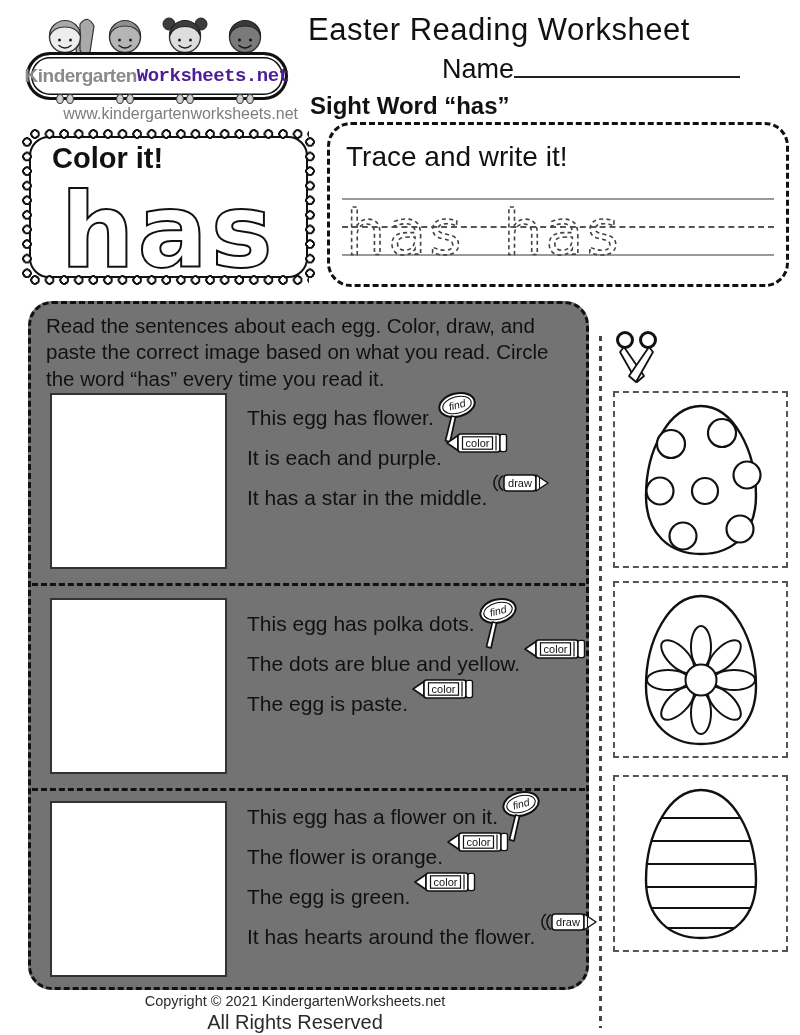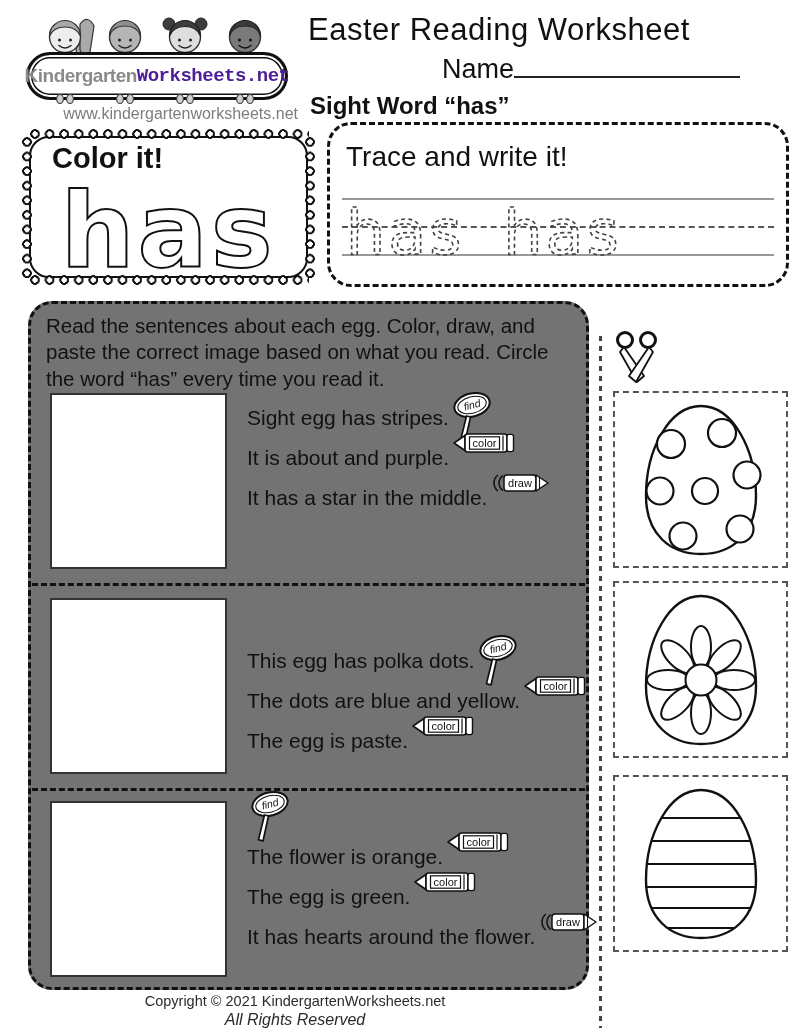--- a/index.html
+++ b/index.html
@@ -52,21 +52,21 @@
   #trace-word text { font-family:"DejaVu Sans", sans-serif; word-spacing:16px; }
   
   #main-box { position:absolute; left:28px; top:301px; width:561px; height:689px;
     border:3px dashed #111; border-radius:24px; box-sizing:border-box; background:#737373; }
   #instructions { margin:9px 10px 0 15px; font-size:20.5px; line-height:1.29; width:532px; }
   .square { position:absolute; left:19px; width:177px; height:176px; border:2px solid #333; box-sizing:border-box; background:#fff; }
   #sq1 { top:89px; } #sq2 { top:294px; } #sq3 { top:497px; }
   .divider { position:absolute; left:1px; right:1px; border-top:3px dashed #111; }
   #div1 { top:279px; } #div2 { top:484px; }
   .sentences { position:absolute; left:216px; width:356px; font-size:21px; }
-  #sent1 { top:100px; } #sent2 { top:306px;margin-top:37px; } #sent3 { top:499px; }
+  #sent1 { top:100px; } #sent2 { top:306px; } #sent3 { top:499px; }
   .sentence { margin:0 0 12px 0; line-height:1.34; }
   
   .icon { position:relative; display:inline-block; vertical-align:baseline; }
   .icon svg { position:absolute; overflow:visible; }
   .icon-find { width:42px; height:18px; }
   .icon-find svg { left:2px; top:-16px; width:42px; height:54px; }
   .icon-color { width:66px; height:18px; }
   .icon-color svg { left:3px; top:-16px; width:64px; height:24px; }
   .icon-draw { width:64px; height:18px; }
   .icon-draw svg { left:3px; top:-16px; width:62px; height:24px; }
@@ -75,21 +75,21 @@
   #cut-line { position:absolute; left:599px; top:336px; width:2.5px; height:692px;
     background:repeating-linear-gradient(to bottom, #444 0 5px, rgba(0,0,0,0) 5px 10px); }
   #scissors { position:absolute; left:611px; top:330px; }
   .cut-box { position:absolute; left:613px; width:175px; height:177px;
     border:2.5px dashed #555; box-sizing:border-box; background:#fff;
     display:flex; align-items:center; justify-content:center; }
   #cut1 { top:391px; } #cut2 { top:581px; } #cut3 { top:775px; }
   
   #footer { position:absolute; left:0; right:210px; top:992px; text-align:center;
     color:#2b2b2b; font-size:14.5px; line-height:1.25; }
-  #footer .f2 { font-size:16px;font-style:italic; }
+  #footer .f2 { font-size:20px; }
 </style>
 </head>
 <body>
 
 <div class="page">
 
   <div id="logo">
     <svg id="logo-kids" width="250" height="50" viewBox="0 0 250 50">
 
       <circle cx="52" cy="40" r="6" fill="#a9a9a9" stroke="#333" stroke-width="1.2"></circle>
@@ -167,29 +167,29 @@
     <svg id="trace-word" width="436" height="86" viewBox="0 0 436 86">
       <text x="4" y="75" font-size="62" fill="none" stroke="#444" stroke-width="1.6" stroke-dasharray="4 3.2" letter-spacing="3">has has</text>
     </svg>
   </div>
 
   <div id="main-box">
     <p id="instructions">Read the sentences about each egg. Color, draw, and paste the correct image based on what you read. Circle the word “has” every time you read it.</p>
 
     <div class="square" id="sq1"></div>
     <div class="sentences" id="sent1">
-        <p class="sentence"><span>Sight egg has stripes.</span><span class="icon icon-find"><svg viewBox="0 0 42 54">
+        <p class="sentence"><span>This egg has flower.</span><span class="icon icon-find"><svg viewBox="0 0 42 54">
     <g transform="rotate(-14 21 14)">
       <ellipse cx="21" cy="14" rx="18" ry="11.5" fill="#fff" stroke="#111" stroke-width="2"></ellipse>
       <ellipse cx="21" cy="14" rx="14.5" ry="8.3" fill="none" stroke="#111" stroke-width="1.1"></ellipse>
       <text class="icon-label" x="21" y="17.5" text-anchor="middle" font-size="10.5" font-style="italic" fill="#111">find</text>
     </g>
     <path d="M15.5 25 L19.5 26 L14 51 L9.5 49.6 Z" fill="#fff" stroke="#111" stroke-width="1.7" stroke-linejoin="round"></path>
   </svg></span></p>
-        <p class="sentence"><span>It is about and purple.</span><span class="icon icon-color"><svg viewBox="0 0 64 24">
+        <p class="sentence"><span>It is each and purple.</span><span class="icon icon-color"><svg viewBox="0 0 64 24">
     <path d="M2 12 L13 4.5 L13 19.5 Z" fill="#fff" stroke="#111" stroke-width="1.6" stroke-linejoin="round"></path>
     <rect x="13" y="3" width="42" height="18" rx="2.5" fill="#fff" stroke="#111" stroke-width="1.6"></rect>
     <rect x="17.5" y="5.8" width="30" height="12.4" fill="#fff" stroke="#111" stroke-width="1.2"></rect>
     <line x1="51" y1="4.5" x2="51" y2="19.5" stroke="#111" stroke-width="1.2"></line>
     <rect x="55" y="3.4" width="6.5" height="17.2" rx="2" fill="#fff" stroke="#111" stroke-width="1.4"></rect>
     <text class="icon-label" x="32.5" y="16" text-anchor="middle" font-size="11" fill="#111">color</text>
   </svg></span></p>
         <p class="sentence"><span>It has a star in the middle.</span><span class="icon icon-draw"><svg viewBox="0 0 62 24">
     <path d="M8 4 a10 10 0 0 0 0 16" fill="none" stroke="#111" stroke-width="1.5"></path>
     <path d="M13 4.5 a9 9 0 0 0 0 15" fill="none" stroke="#111" stroke-width="1.5"></path>
@@ -225,21 +225,21 @@
     <rect x="17.5" y="5.8" width="30" height="12.4" fill="#fff" stroke="#111" stroke-width="1.2"></rect>
     <line x1="51" y1="4.5" x2="51" y2="19.5" stroke="#111" stroke-width="1.2"></line>
     <rect x="55" y="3.4" width="6.5" height="17.2" rx="2" fill="#fff" stroke="#111" stroke-width="1.4"></rect>
     <text class="icon-label" x="32.5" y="16" text-anchor="middle" font-size="11" fill="#111">color</text>
   </svg></span></p>
       </div>
     <div class="divider" id="div2"></div>
 
     <div class="square" id="sq3"></div>
     <div class="sentences" id="sent3">
-        <p class="sentence"><span class="icon icon-find"><svg viewBox="0 0 42 54">
+        <p class="sentence"><span>This egg has a flower on it.</span><span class="icon icon-find"><svg viewBox="0 0 42 54">
     <g transform="rotate(-14 21 14)">
       <ellipse cx="21" cy="14" rx="18" ry="11.5" fill="#fff" stroke="#111" stroke-width="2"></ellipse>
       <ellipse cx="21" cy="14" rx="14.5" ry="8.3" fill="none" stroke="#111" stroke-width="1.1"></ellipse>
       <text class="icon-label" x="21" y="17.5" text-anchor="middle" font-size="10.5" font-style="italic" fill="#111">find</text>
     </g>
     <path d="M15.5 25 L19.5 26 L14 51 L9.5 49.6 Z" fill="#fff" stroke="#111" stroke-width="1.7" stroke-linejoin="round"></path>
   </svg></span></p>
         <p class="sentence"><span>The flower is orange.</span><span class="icon icon-color"><svg viewBox="0 0 64 24">
     <path d="M2 12 L13 4.5 L13 19.5 Z" fill="#fff" stroke="#111" stroke-width="1.6" stroke-linejoin="round"></path>
     <rect x="13" y="3" width="42" height="18" rx="2.5" fill="#fff" stroke="#111" stroke-width="1.6"></rect>

